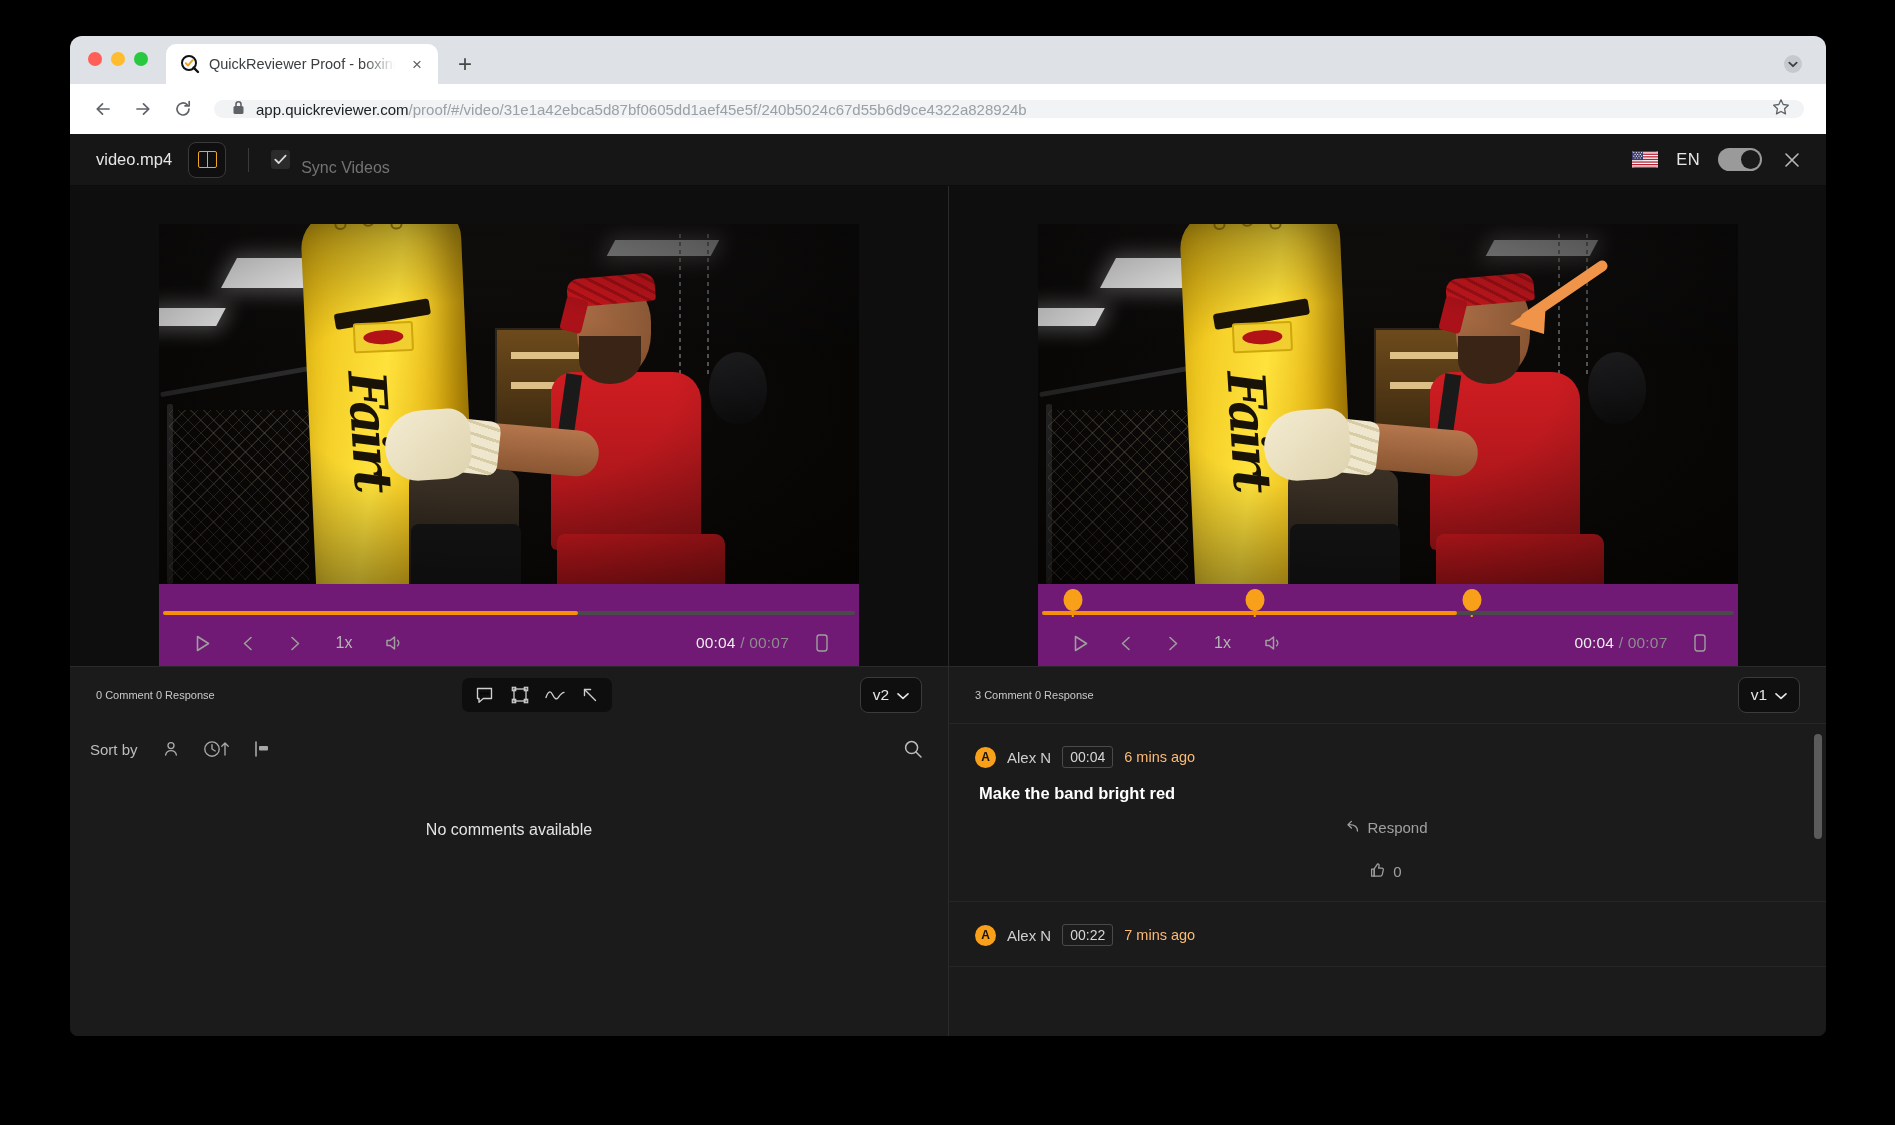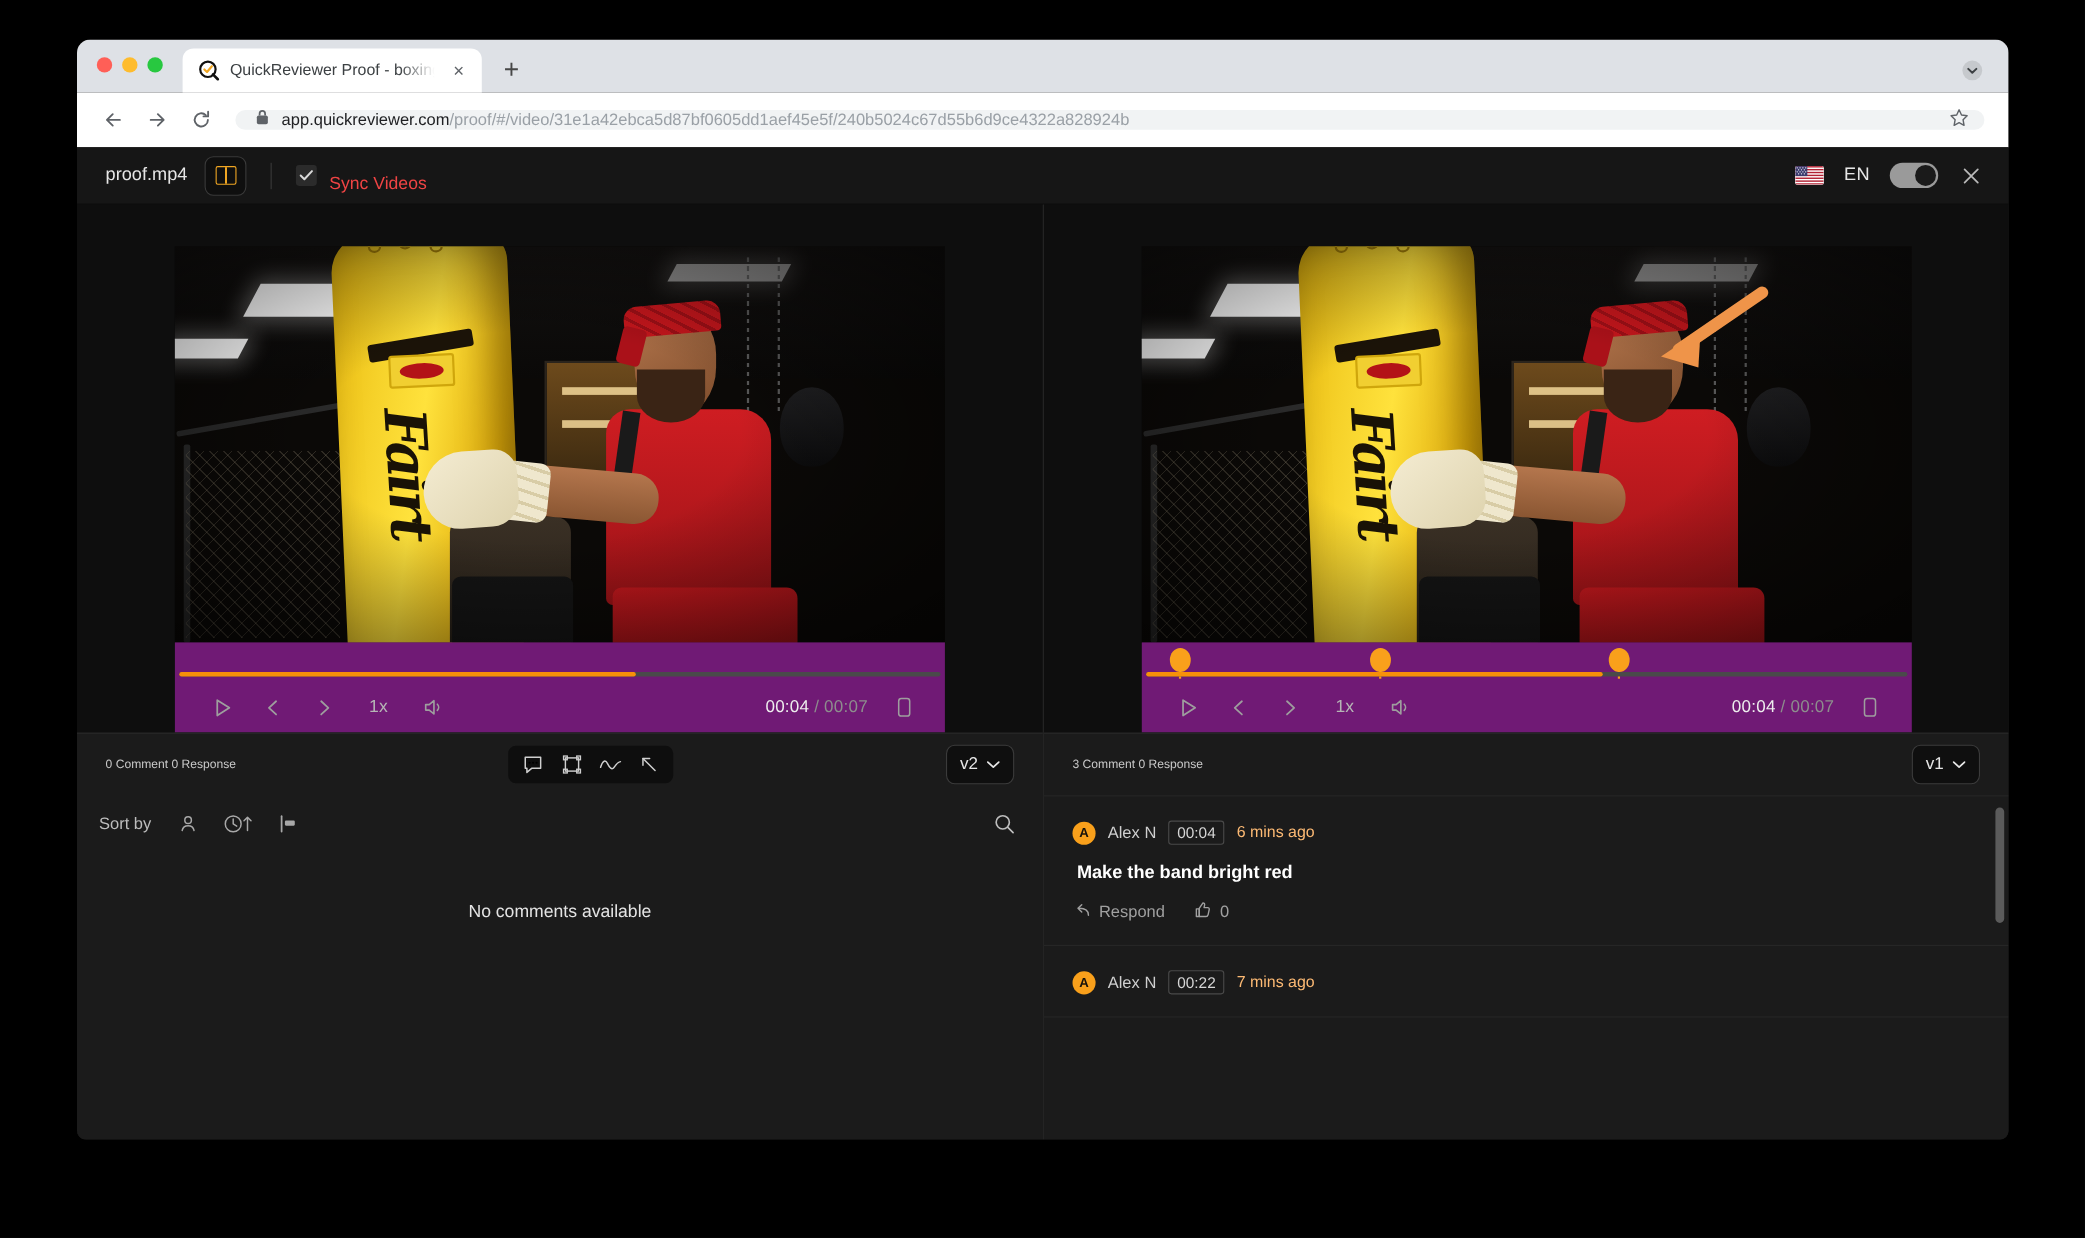--- a/index.html
+++ b/index.html
@@ -153,21 +153,21 @@
   #sync-videos {
     display: flex; align-items: center; gap: 11px;
   }
   .checkbox {
     width: 19px; height: 19px;
     border-radius: 3px;
     background: #2b2b2b;
     display: flex; align-items: center; justify-content: center;
   }
   .checkbox svg { display: block; }
-  #sync-label { color: #ef4444; font-size: 16px; margin-top: 16px; }
+  #sync-label { color: #737373; font-size: 16px; margin-top: 16px; }
 
   #topbar-right {
     margin-left: auto;
     display: flex; align-items: center; gap: 18px;
   }
   #flag {
     width: 26px; height: 17px;
     border-radius: 2px;
     overflow: hidden;
     position: relative;
@@ -529,21 +529,21 @@
   .ci-author { color: #cfcfcf; font-size: 15px; }
   .ci-time {
     border: 1px solid #4a4a4a;
     border-radius: 3px;
     padding: 2px 7px;
     color: #d6d6d6;
     font-size: 14px;
   }
   .ci-ago { color: #fdba74; font-size: 14.5px; }
   .ci-body { color: #ffffff; font-size: 16.5px; font-weight: 700; margin: 16px 0 0 4px; }
-  .ci-actions { display: flex; align-items: center; gap: 26px; margin-top: 16px; }
+  .ci-actions { display: flex; align-items: center; gap: 26px; margin-top: 16px; flex-direction: column; }
   .ci-act { display: flex; align-items: center; gap: 8px; color: #a0a0a0; font-size: 15px; }
   .scroll-thumb {
     position: absolute; right: 4px; top: 10px;
     width: 8px; height: 105px; border-radius: 4px;
     background: #5b5b5b;
   }
 </style>
 </head>
 <body>
 
@@ -608,21 +608,21 @@
         <svg width="18" height="18" viewBox="0 0 18 18">
             <path d="M9 1.8 11.2 6.5 16.3 7.2 12.6 10.8 13.5 15.9 9 13.5 4.5 15.9 5.4 10.8 1.7 7.2 6.8 6.5Z" fill="none" stroke="currentColor" stroke-width="1.3" stroke-linejoin="round"></path>
           </svg>
       </span>
     </div>
   </div>
 
   <div id="app">
 
     <div id="app-topbar">
-      <span id="file-name">proof.mp4</span>
+      <span id="file-name">video.mp4</span>
       <div id="split-toggle">
         <span class="split-glyph"></span>
       </div>
       <div class="vdivider"></div>
       <div id="sync-videos">
         <span class="checkbox">
           <svg width="13" height="11" viewBox="0 0 13 11">
               <path d="M1.3 5.6 4.7 9 11.6 1.6" fill="none" stroke="#d9d9d9" stroke-width="1.8" stroke-linecap="round" stroke-linejoin="round"></path>
             </svg>
         </span>

